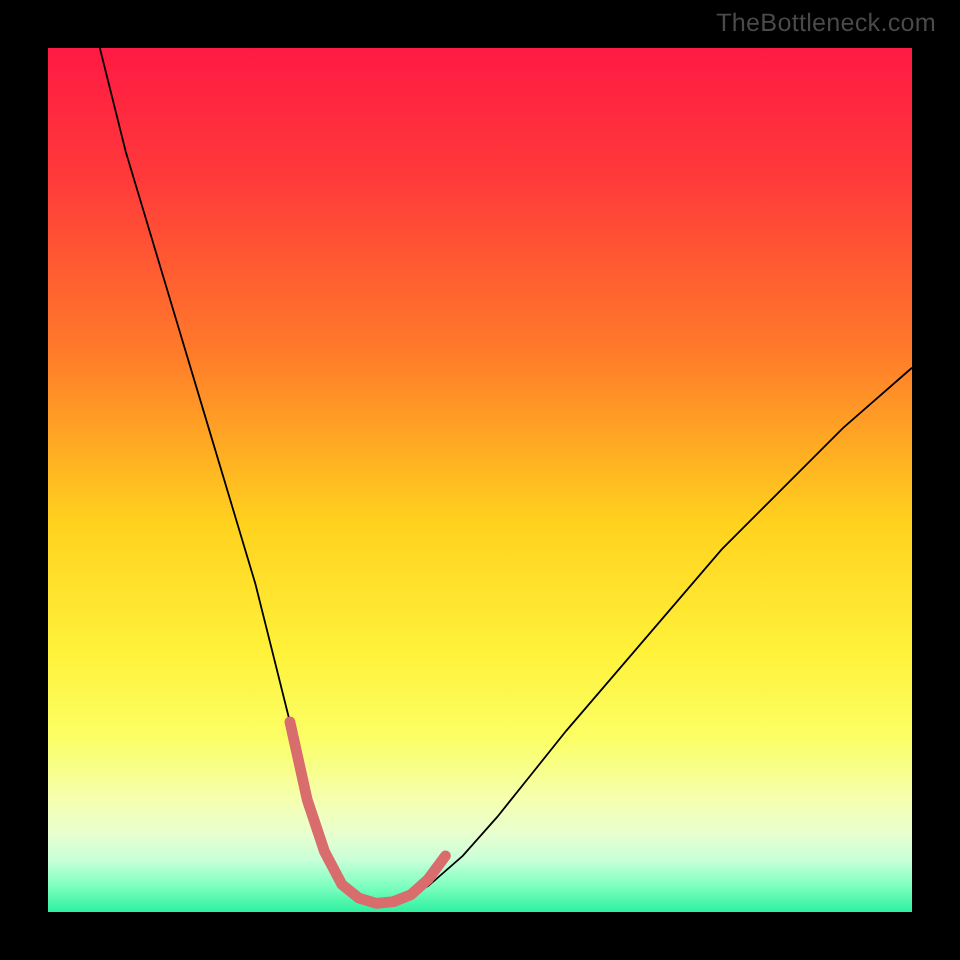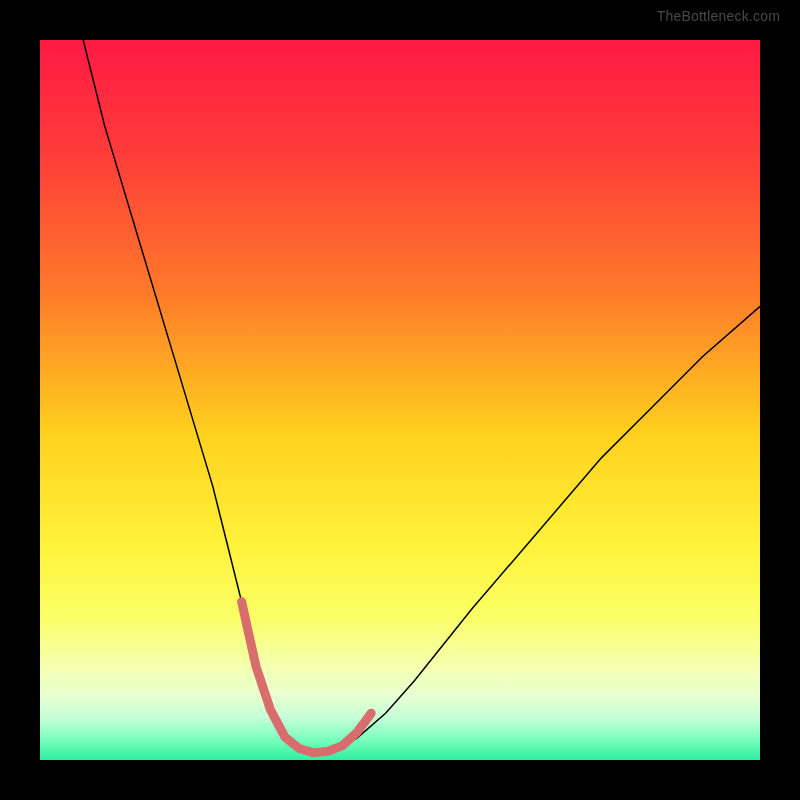--- a/index.html
+++ b/index.html
@@ -23,21 +23,21 @@
     left: 40px;
     top: 40px;
     width: 720px;
     height: 720px;
   }
   .watermark {
     position: absolute;
     top: 8px;
     right: 20px;
     color: #4a4a4a;
-    font-size: 14px;
+    font-size: 21px;
     font-weight: 500;
     letter-spacing: 0.2px;
   }
   svg { display: block; }
 </style>
 </head>
 <body>
 
 <div class="frame">
   <div class="plot-area">

